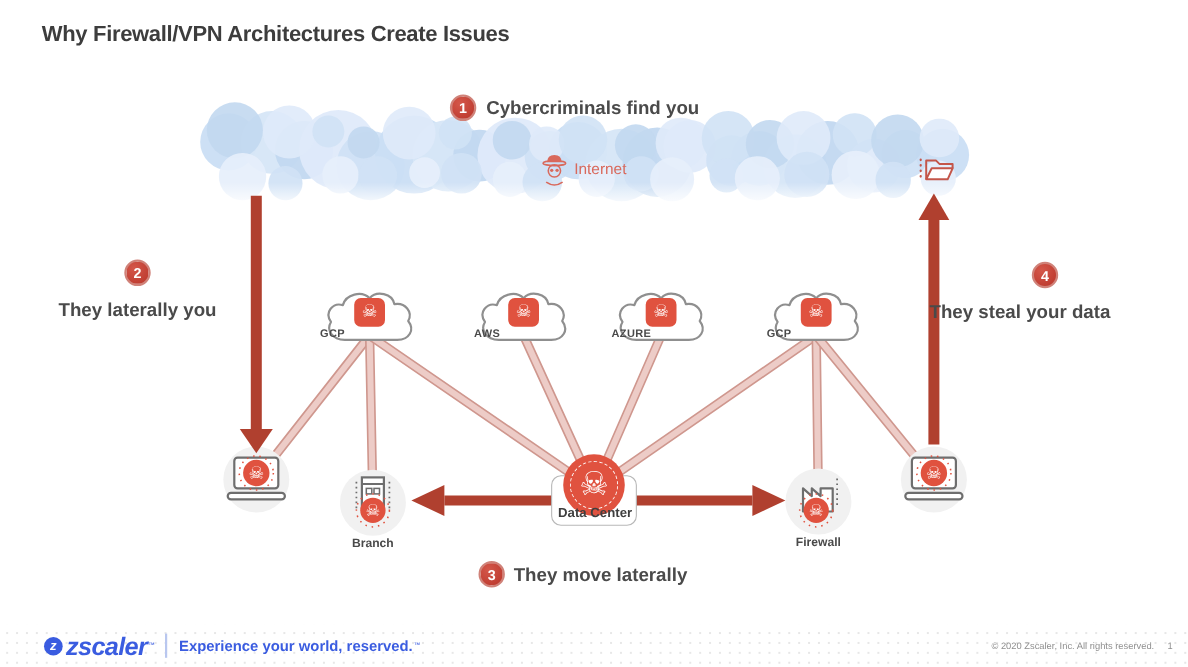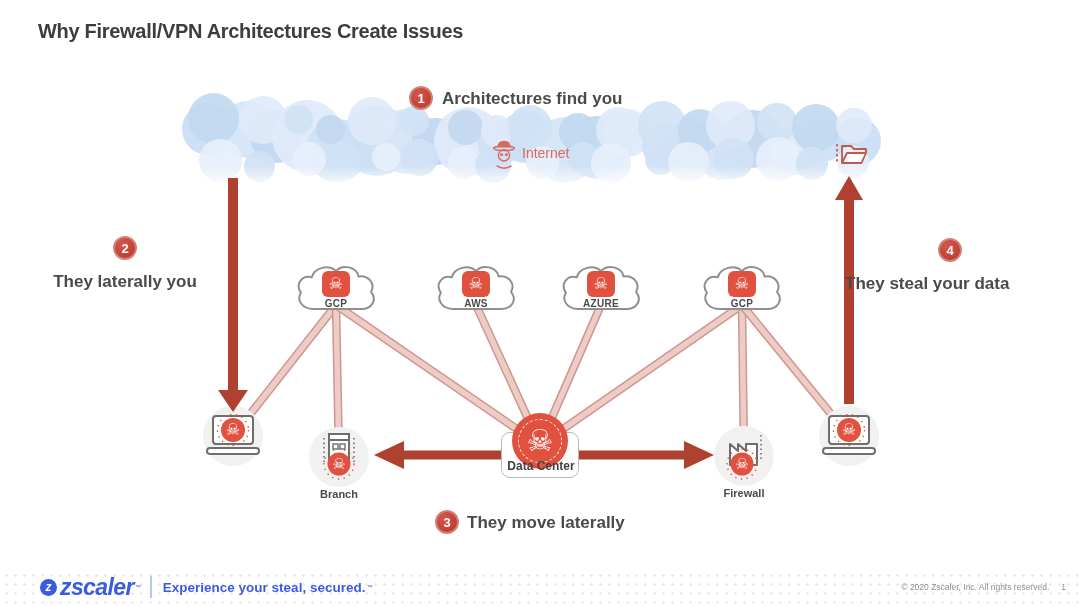--- a/index.html
+++ b/index.html
@@ -37,21 +37,21 @@
   
   #edges-layer{left:0;top:0;z-index:3;pointer-events:none;}
   #arrows-layer{left:0;top:0;z-index:5;pointer-events:none;}
 
   
   .pcloud{position:absolute;width:90px;height:60px;z-index:4;}
   .pcloud svg.pcloud-shape{position:absolute;left:0;top:0;}
   .pskull{position:absolute;left:50%;top:9px;transform:translateX(-50%);
     width:28px;height:26px;border-radius:6px;background:#e0523f;color:#fff;
     display:flex;align-items:center;justify-content:center;font-size:16px;line-height:1;}
-  .pcloud-label{position:absolute;left:0;top:36px;width:100%;text-align:center;
+  .pcloud-label{position:absolute;left:0;top:36px;width:100%;text-align:left;
     font-size:10px;font-weight:bold;color:#4a4a4a;letter-spacing:0.3px;}
 
   
   .gnode{position:absolute;width:60px;height:60px;border-radius:50%;background:#f1f1f1;z-index:4;}
   .gnode svg{position:absolute;}
   .gnode-label{position:absolute;left:-10px;bottom:-15px;width:80px;text-align:center;
     font-size:11px;font-weight:bold;color:#4a4a4a;}
   .gnode-label.inside{left:0;width:100%;bottom:-13px;}
 
   
@@ -81,21 +81,21 @@
   #tagline{font-size:13.5px;font-weight:bold;color:#3a5ce0;}
   #footer-right{position:absolute;right:14px;display:flex;align-items:center;gap:12px;
     font-size:8.5px;color:#8f8f8f;}
 </style>
 </head>
 <body>
 
 <div class="abs" id="slide-title">Why Firewall/VPN Architectures Create Issues</div>
 
 <div class="abs step-circle" id="step1-circle">1</div>
-<div class="abs step-label" id="step1-label">Architectures find you</div>
+<div class="abs step-label" id="step1-label">Cybercriminals find you</div>
 <div class="abs step-circle" id="step2-circle">2</div>
 <div class="abs step-label" id="step2-label">They laterally you</div>
 <div class="abs step-circle" id="step3-circle">3</div>
 <div class="abs step-label" id="step3-label">They move laterally</div>
 <div class="abs step-circle" id="step4-circle">4</div>
 <div class="abs step-label" id="step4-label">They steal your data</div>
 
 <div class="abs" id="cloud-band">
     <div class="puff" style="left: 181.519px; top: 102.609px; width: 52.0831px; height: 52.0831px; background: rgb(202, 222, 244); opacity: 0.95;"></div>
     <div class="puff" style="left: 219.063px; top: 101.475px; width: 56.597px; height: 56.597px; background: rgb(214, 230, 247); opacity: 0.95;"></div>
@@ -212,21 +212,21 @@
   <div id="dc-chip"></div>
   <div id="dc-skull">☠</div>
 </div>
 
 <div class="abs" id="footer">
   <div id="footer-left">
     <span id="logo-mark">z</span>
     <span id="logo-text">zscaler</span>
     <span class="tm">™</span>
     <span id="footer-divider"></span>
-    <span id="tagline">Experience your steal, secured.</span>
+    <span id="tagline">Experience your world, reserved.</span>
     <span class="tm">™</span>
   </div>
   <div id="footer-right">
     <span id="copyright">© 2020  Zscaler, Inc. All rights reserved.</span>
     <span id="page-num">1</span>
   </div>
 </div>
 
 <div class="pcloud" style="left: 291px; top: 262px;">
     <svg class="pcloud-shape" width="90" height="56" viewBox="0 0 100 62">

